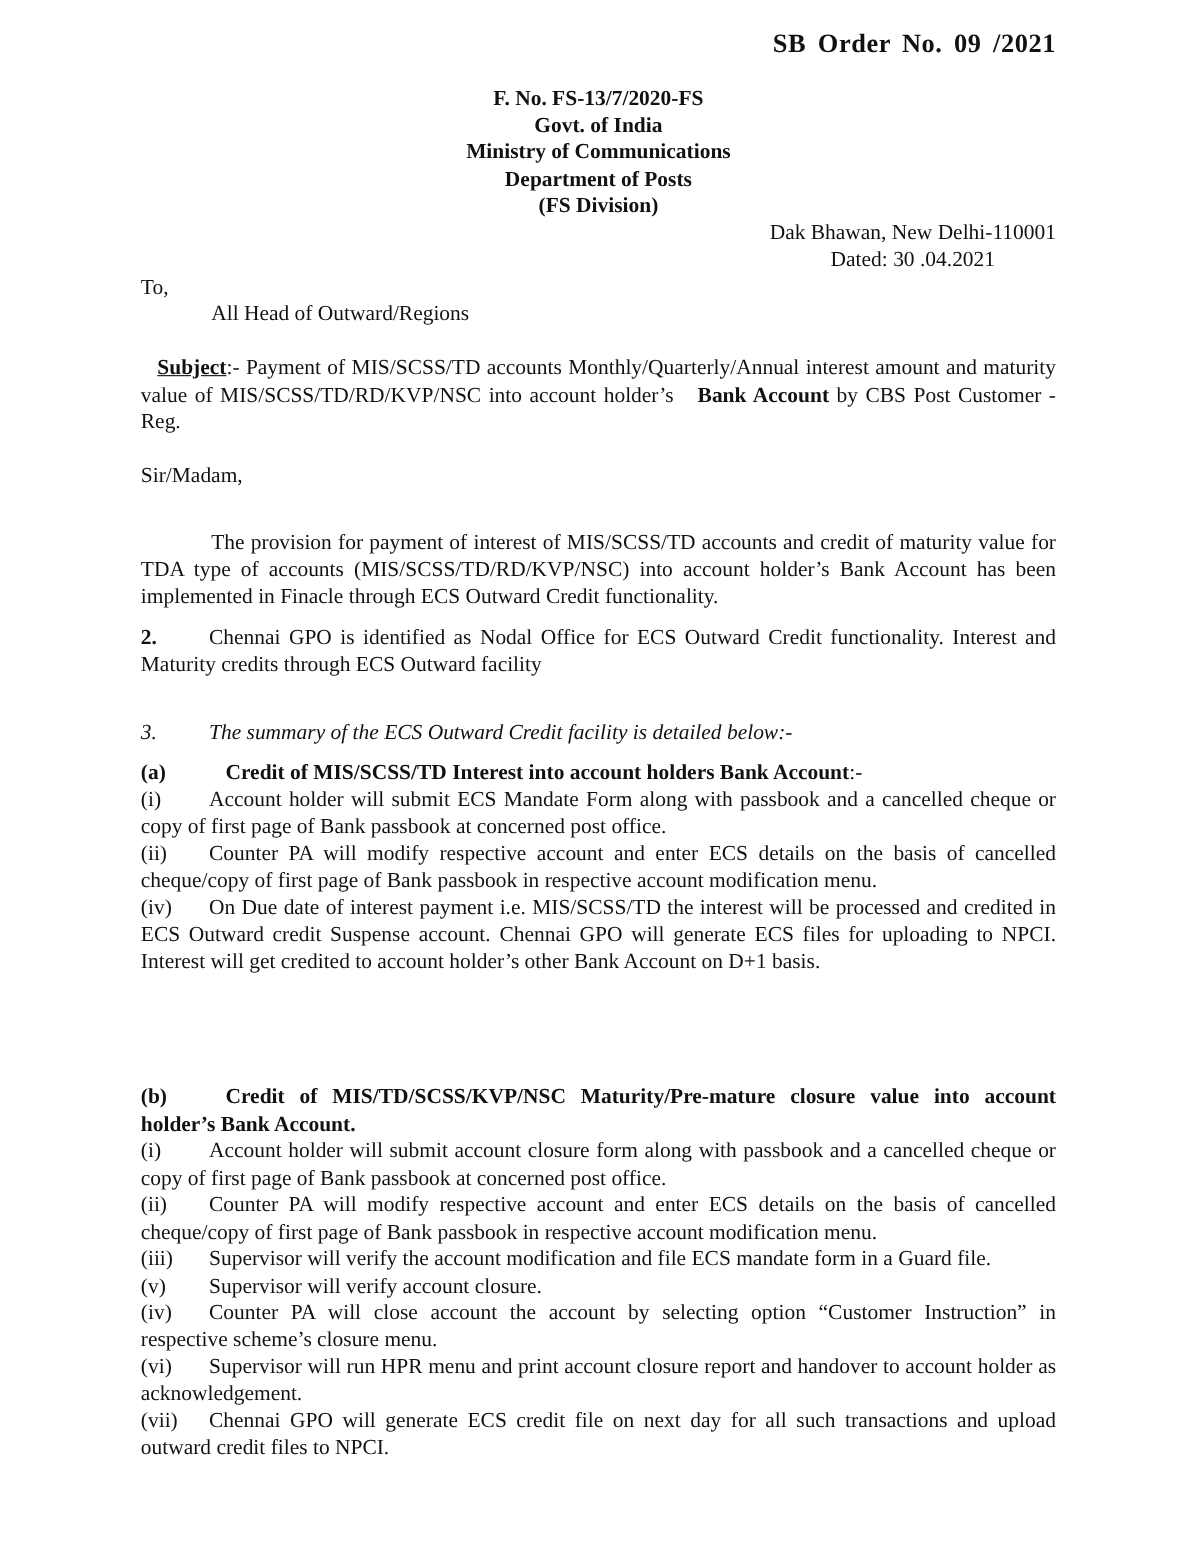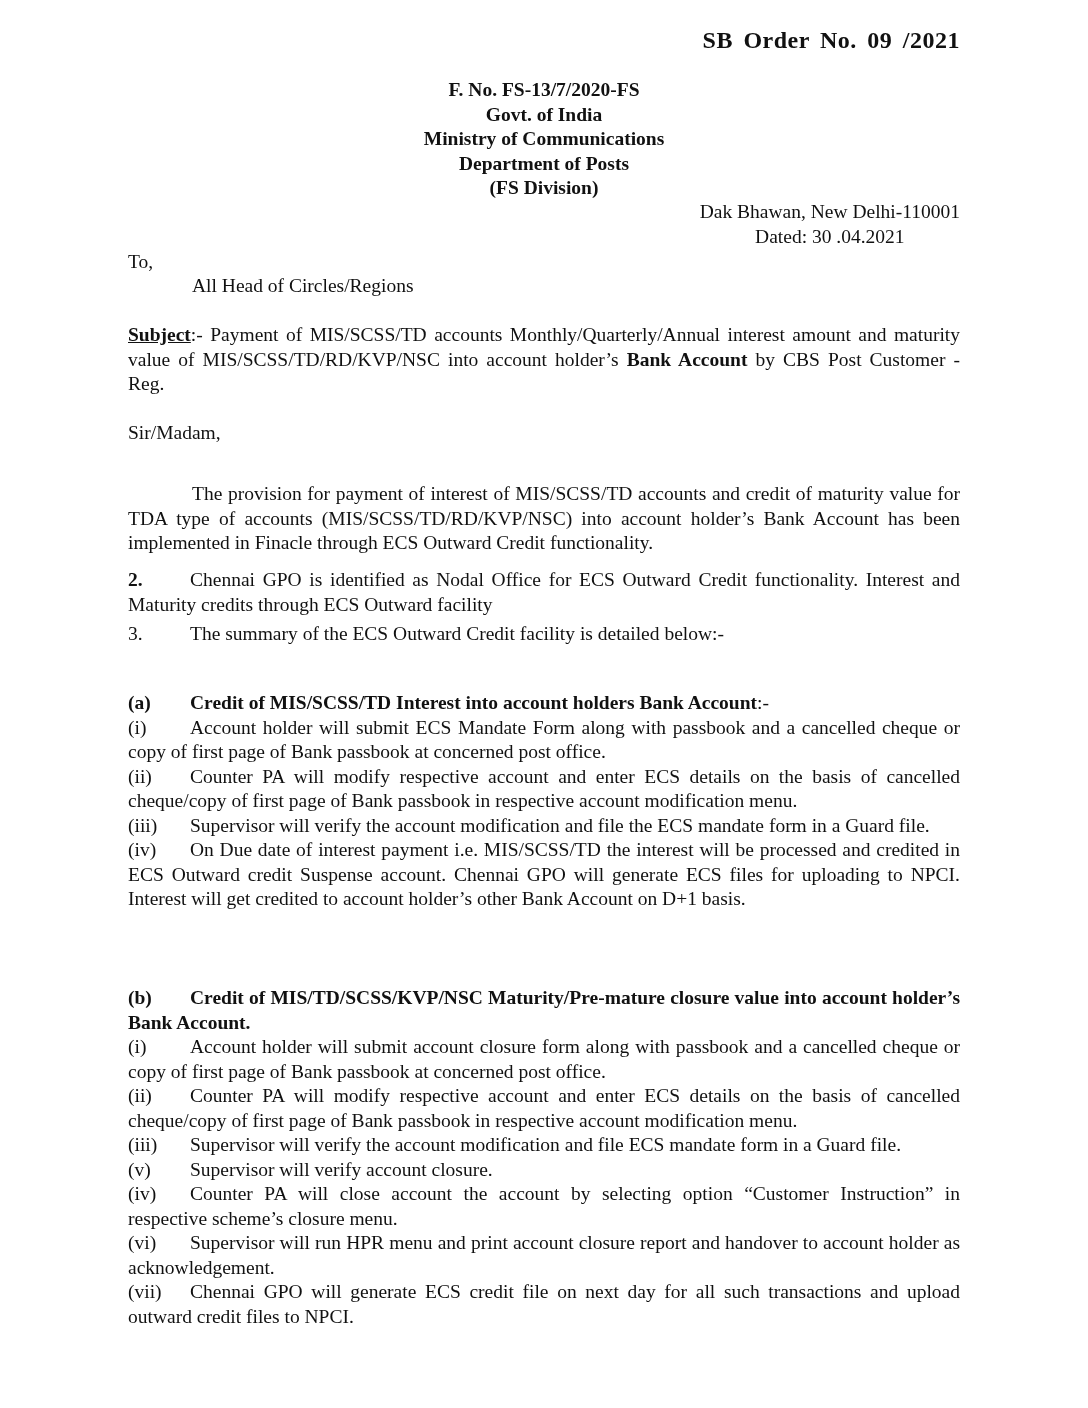--- a/index.html
+++ b/index.html
@@ -10,21 +10,21 @@
   }
   .abs { position: absolute; }
   .order-no { top: 28px; right: 128px; font-weight: bold; font-size: 24px; letter-spacing: 0.5px; word-spacing: 4px; }
   .header { top: 78px; left: 0; width: 1088px; text-align: center; font-weight: bold; }
   .header div { line-height: 24.5px; }
   .addr { top: 200px; right: 128px; text-align: center; }
   .to { top: 250px; left: 128px; }
   .to-line { top: 274px; left: 192px; }
   .block { left: 128px; width: 832px; text-align: justify; }
   .indent { text-indent: 64px; }
-  .b { font-weight: bold; }
+  .b { font-weight: bold; margin-left: 15px; }
   .u { text-decoration: underline; }
   .item { display: block; }
   .lbl { display: inline-block; width: 62px; }
   .lbl-b { display: inline-block; width: 62px; font-weight: bold; }
   p { margin: 0; }
 </style>
 </head>
 <body>
 
 <div class="abs order-no">SB  Order  No.  09 /2021</div>
@@ -36,37 +36,36 @@
   <div>Department of Posts</div>
   <div>(FS Division)</div>
 </div>
 
 <div class="abs addr">
   <div>Dak Bhawan, New Delhi-110001</div>
   <div>Dated:   30 .04.2021</div>
 </div>
 
 <div class="abs to">To,</div>
-<div class="abs to-line">All Head of Circles/Regions</div>
+<div class="abs to-line">All Head of Outward/Regions</div>
 
 <p class="abs block" style="top:323px;"><span class="b u">Subject</span><span>:- Payment of MIS/SCSS/TD accounts Monthly/Quarterly/Annual interest amount and maturity value of MIS/SCSS/TD/RD/KVP/NSC into account holder’s </span><span class="b">Bank Account</span><span> by  CBS Post Customer  - Reg.</span></p>
 
 <div class="abs" style="top:421px; left:128px;">Sir/Madam,</div>
 
 <p class="abs block indent" style="top:470px;margin-top:12px;">The provision for payment of interest of MIS/SCSS/TD accounts and credit of maturity value for TDA type of accounts (MIS/SCSS/TD/RD/KVP/NSC) into account holder’s Bank Account has been implemented in Finacle through ECS Outward Credit functionality.</p>
 
 <p class="abs block" style="top:568px;"><span class="lbl-b">2.</span><span>Chennai GPO is identified as Nodal Office for ECS Outward Credit functionality. Interest and Maturity credits  through ECS Outward facility</span></p>
 
-<p class="abs block" style="top:622px;"><span class="lbl">3.</span><span>The summary of the ECS Outward Credit facility is detailed below:-</span></p>
+<p class="abs block" style="top:655px;font-style:italic;"><span class="lbl">3.</span><span>The summary of the ECS Outward Credit facility is detailed below:-</span></p>
 
 <div class="abs block" style="top:691px;">
   <p><span class="lbl-b">(a)</span><span class="b">Credit of MIS/SCSS/TD Interest into account holders Bank Account</span><span>:-</span></p>
   <p class="item"><span class="lbl">(i)</span><span>Account holder will submit ECS Mandate Form along with passbook and a cancelled cheque or copy of first page of Bank passbook at concerned post office.</span></p>
   <p class="item"><span class="lbl">(ii)</span><span>Counter PA will modify respective account and enter ECS details on the basis of cancelled cheque/copy of first page of Bank passbook in respective account modification menu.</span></p>
-  <p class="item"><span class="lbl">(iii)</span><span>Supervisor will verify the account modification and file the  ECS mandate form in a Guard file.</span></p>
   <p class="item"><span class="lbl">(iv)</span><span>On Due date of interest payment i.e. MIS/SCSS/TD the interest will be processed and credited in ECS Outward credit Suspense account. Chennai GPO will generate ECS files for uploading to NPCI. Interest will get credited to account holder’s other Bank Account on D+1 basis.</span></p>
 </div>
 
 <div class="abs block" style="top:986px;">
   <p><span class="lbl-b">(b)</span><span class="b">Credit of MIS/TD/SCSS/KVP/NSC Maturity/Pre-mature closure value into account holder’s Bank Account.</span></p>
   <p class="item"><span class="lbl">(i)</span><span>Account holder will submit account closure form along with passbook and a cancelled cheque or copy of first page of Bank passbook at concerned post office.</span></p>
   <p class="item"><span class="lbl">(ii)</span><span>Counter PA will modify respective account and enter ECS details on the basis of cancelled cheque/copy of first page of Bank passbook in respective account modification menu.</span></p>
   <p class="item"><span class="lbl">(iii)</span><span>Supervisor will verify the account modification and file ECS mandate form in a Guard file.</span></p>
   <p class="item"><span class="lbl">(v)</span><span>Supervisor will verify account closure.</span></p>
   <p class="item"><span class="lbl">(iv)</span><span>Counter PA will close account the account by selecting option “Customer Instruction” in respective scheme’s closure menu.</span></p>

